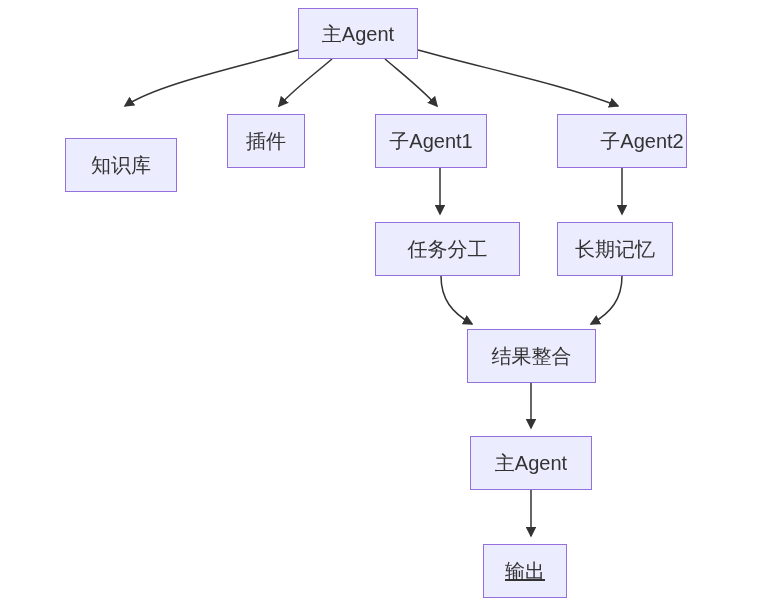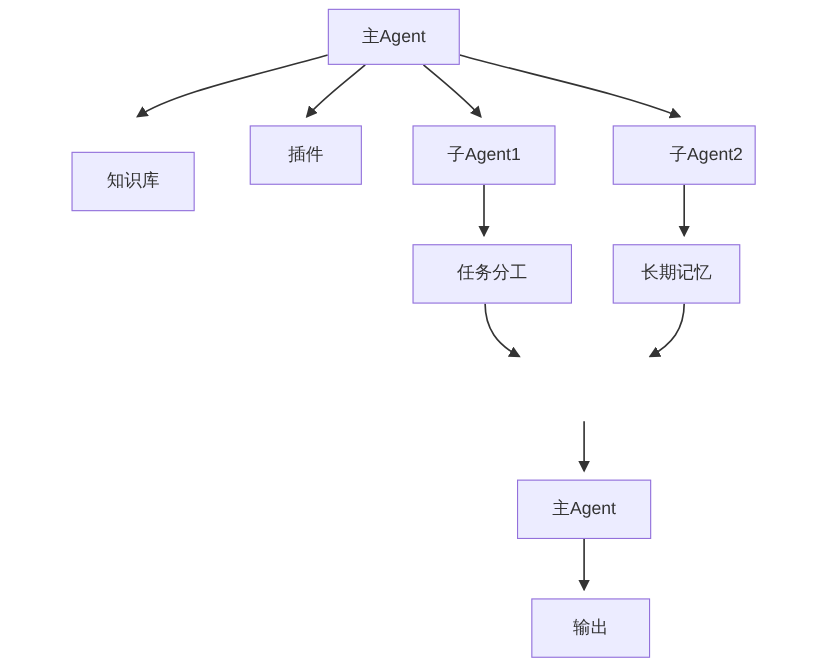--- a/index.html
+++ b/index.html
@@ -28,21 +28,21 @@
   }
   .node {
     position: absolute;
     box-sizing: border-box;
     display: flex;
     align-items: center;
     justify-content: center;
     background: var(--node-fill, #ECECFF);
     border: 1.3px solid var(--node-border, #9370DB);
     color: var(--text, #333333);
-    font-size: 16px;
+    font-size: 20px;
     line-height: 1;
     text-align: center;
     white-space: nowrap;
   }
 </style>
 </head>
 <body>
 
 <div class="stage">
 
@@ -61,28 +61,29 @@
     <path class="edge" d="M 441 276 C 441 299 452 313 472 324" marker-end="url(#arrow)"></path>
     <path class="edge" d="M 622 276 C 622 299 611 313 591 324" marker-end="url(#arrow)"></path>
     <path class="edge" d="M 531 383 L 531 428" marker-end="url(#arrow)"></path>
     <path class="edge" d="M 531 490 L 531 536" marker-end="url(#arrow)"></path>
   </svg>
 
   <div class="node" style="left:298px; top:8px;  width:120px; height:51px;">主Agent</div>
 
   <div class="node" style="left:65px;  top:114px; width:112px; height:54px;margin-top:24px;">知识库</div>
 
-  <div class="node" style="left:227px; top:114px; width:102px;  height:54px;">插件</div>
+  <div class="node" style="left:227px; top:114px; width:78px;  height:54px;">插件</div>
 
-  <div class="node" style="left:375px; top:114px; width:130px; height:54px;">子Agent1</div>
+  <div class="node" style="left:375px; top:114px; width:112px; height:54px;">子Agent1</div>
 
   <div class="node" style="left:557px; top:114px; width:130px; height:54px;padding-left:40px;">子Agent2</div>
 
   <div class="node" style="left:375px; top:222px; width:145px; height:54px;">任务分工</div>
 
   <div class="node" style="left:557px; top:222px; width:116px; height:54px;">长期记忆</div>
 
+  <div class="node" style="left:467px; top:329px; width:129px; height:54px;">结果整合</div>
 
   <div class="node" style="left:470px; top:436px; width:122px; height:54px;">主Agent</div>
 
-  <div class="node" style="left:483px; top:544px; width:108px;  height:54px;">输出</div>
+  <div class="node" style="left:483px; top:544px; width:84px;  height:54px;text-decoration:underline;">输出</div>
 
 </div>
 
 </body></html>

